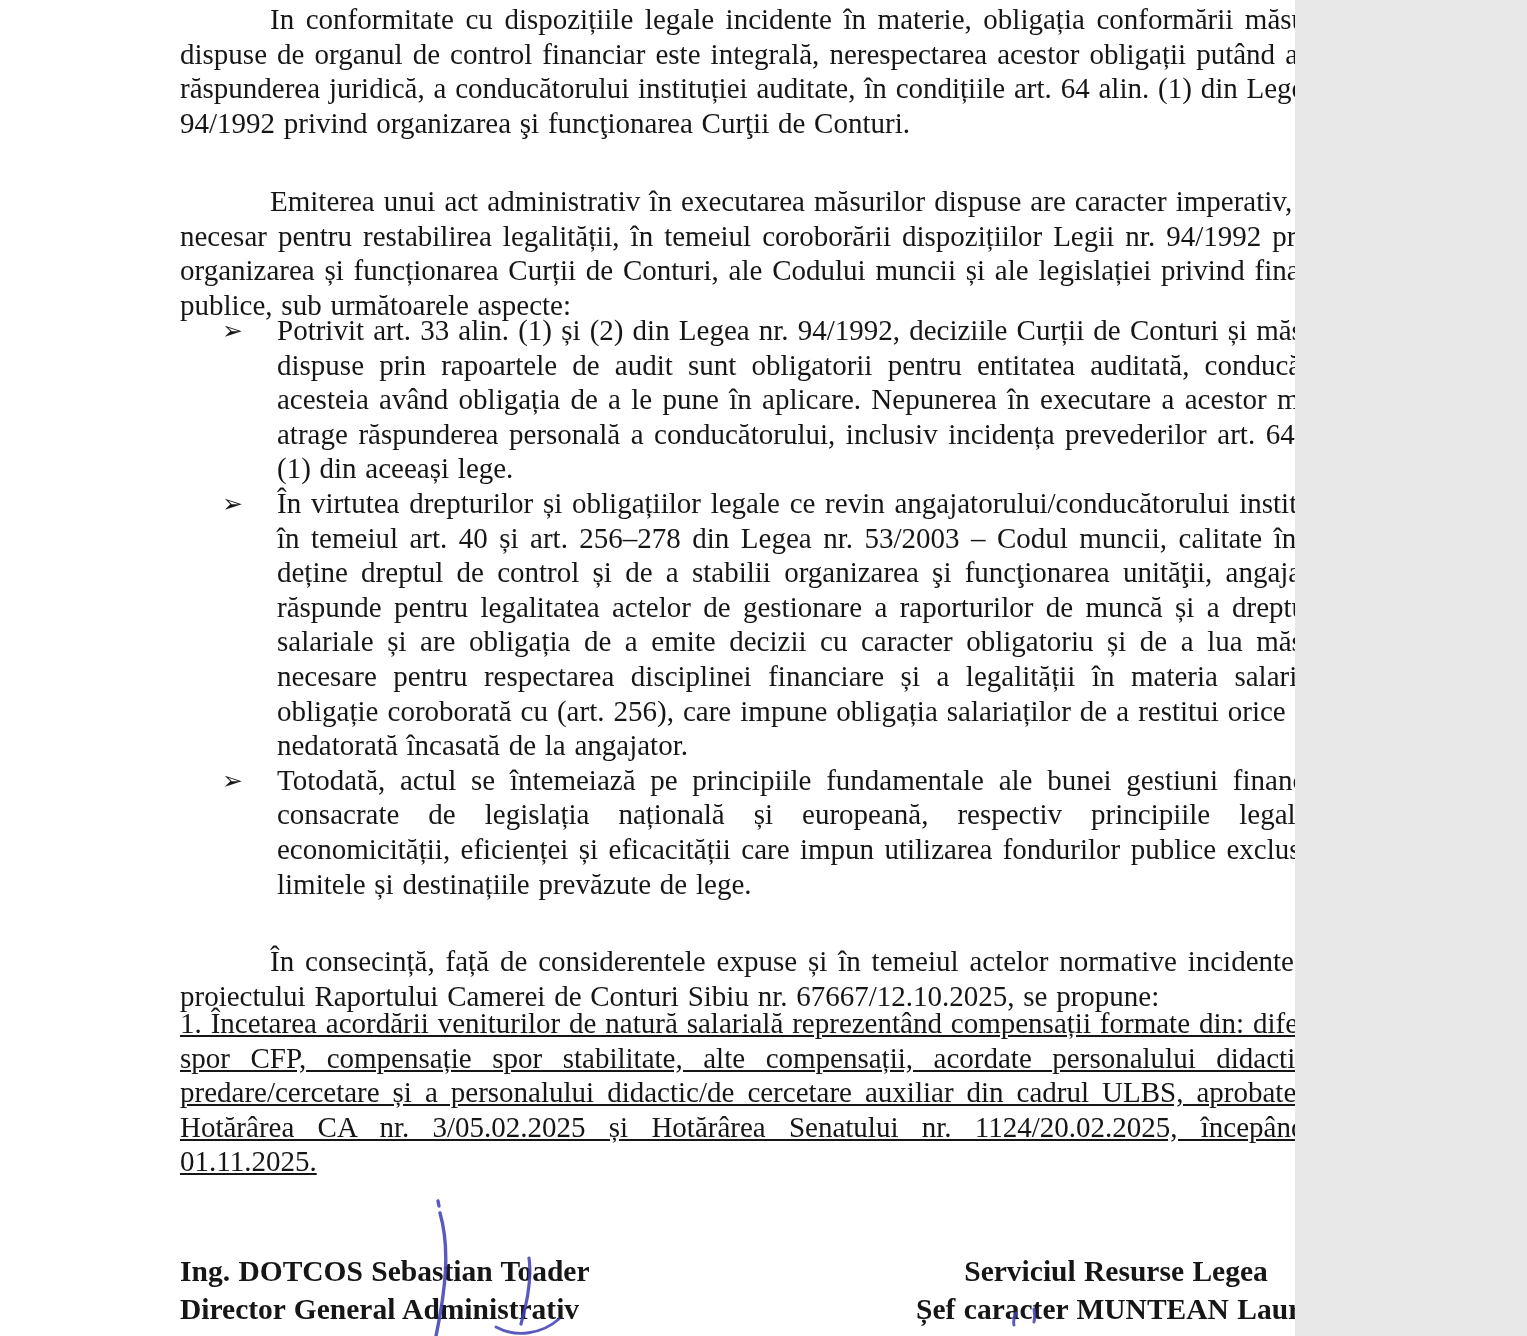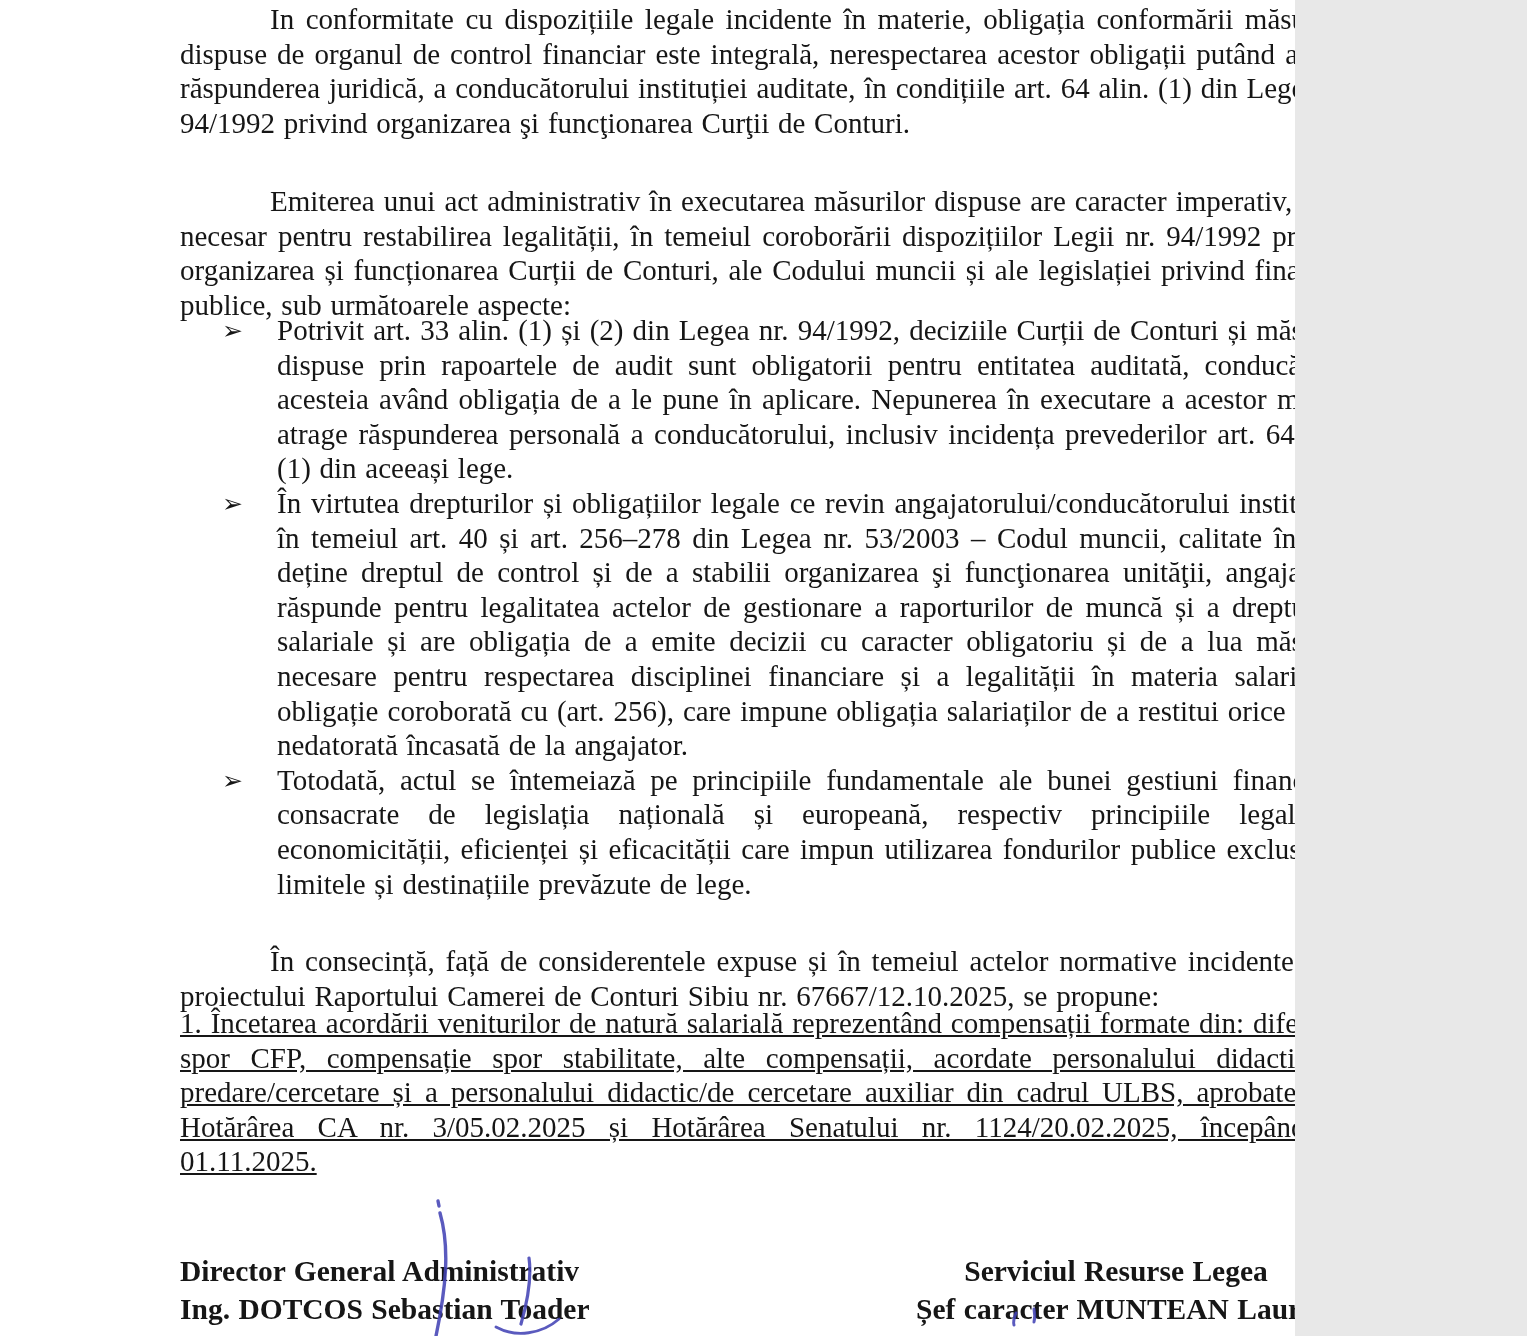--- a/index.html
+++ b/index.html
@@ -72,22 +72,22 @@
       <span class="bullet-marker">➢</span>
       <span>Totodată, actul se întemeiază pe principiile fundamentale ale bunei gestiuni financiare, consacrate de legislația națională și europeană, respectiv principiile legalității, economicității, eficienței și eficacității care impun utilizarea fondurilor publice exclusiv în limitele și destinațiile prevăzute de lege.</span>
     </li>
   </ul>
 
   <p id="p3" class="block indent-first">În consecință, față de considerentele expuse și în temeiul actelor normative incidente și al proiectului Raportului Camerei de Conturi Sibiu nr. 67667/12.10.2025, se propune:</p>
 
   <p id="p4" class="block">1. Încetarea acordării veniturilor de natură salarială reprezentând compensații formate din: diferență spor CFP, compensație spor stabilitate, alte compensații, acordate personalului didactic de predare/cercetare și a personalului didactic/de cercetare auxiliar din cadrul ULBS, aprobate prin Hotărârea CA nr. 3/05.02.2025 și Hotărârea Senatului nr. 1124/20.02.2025, începând cu 01.11.2025.</p>
 
   <div id="sig-left" class="sig-block">
+    <div>Ing. DOTCOS Sebastian Toader</div>
     <div>Director General Administrativ</div>
-    <div>Ing. DOTCOS Sebastian Toader</div>
   </div>
 
   <div id="sig-right" class="sig-block">
     <div>Serviciul Resurse Legea</div>
     <div>Șef caracter MUNTEAN Laura</div>
   </div>
 
   <svg id="pen-signature" width="1527" height="1336" viewBox="0 0 1527 1336">
     <path class="pen" d="M438,1201 l1,5" stroke-width="3.4"></path>
     <path class="pen" d="M440,1213 C450,1248 446,1288 436,1336" stroke-width="3.4"></path>

